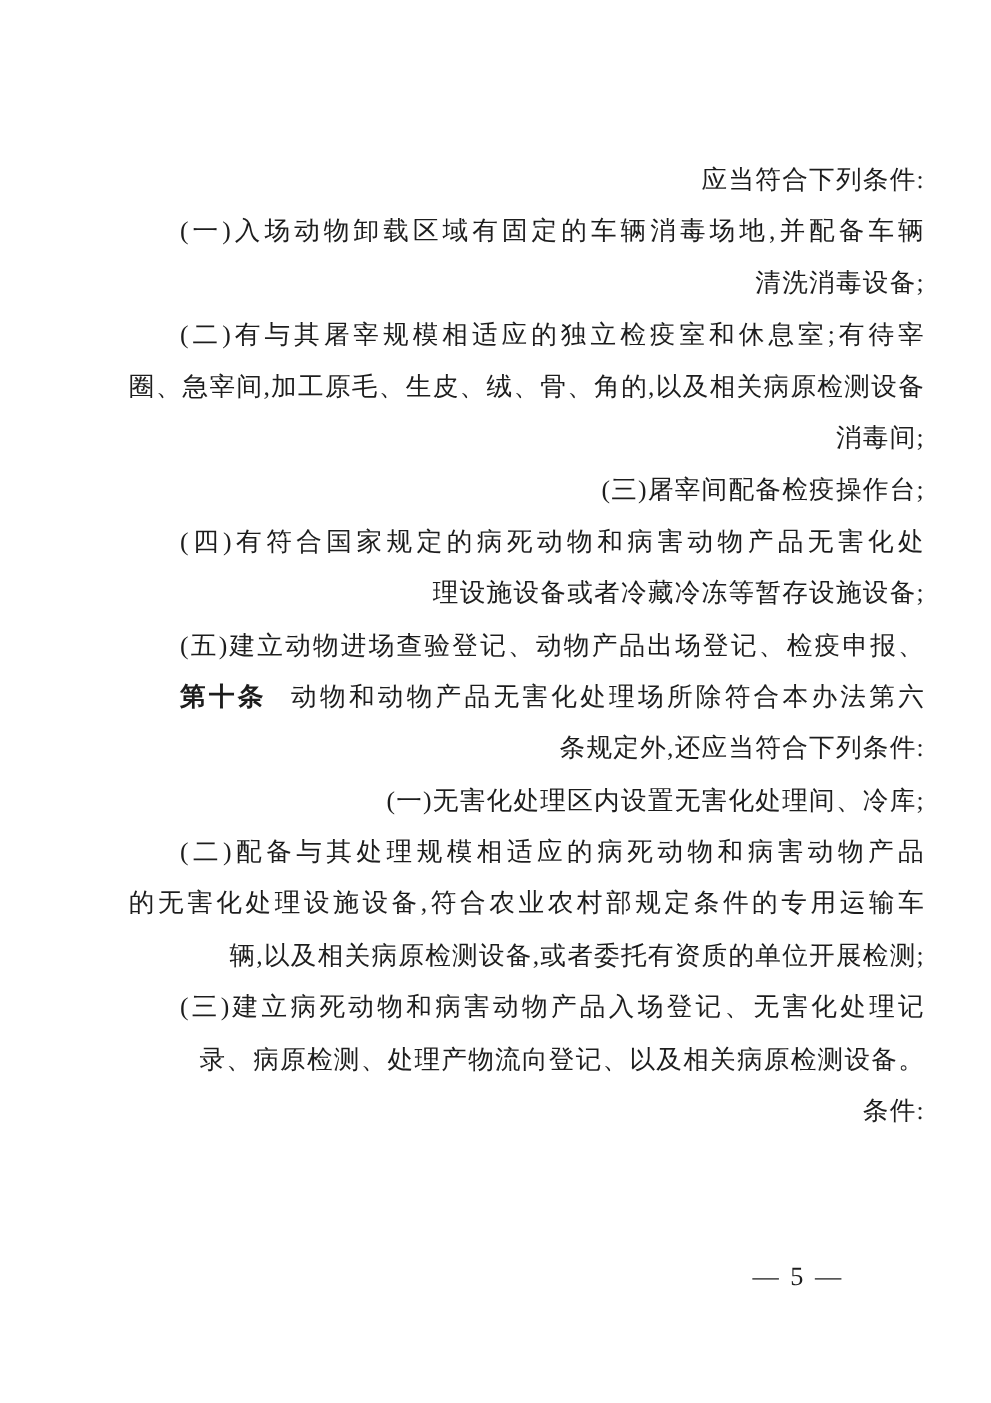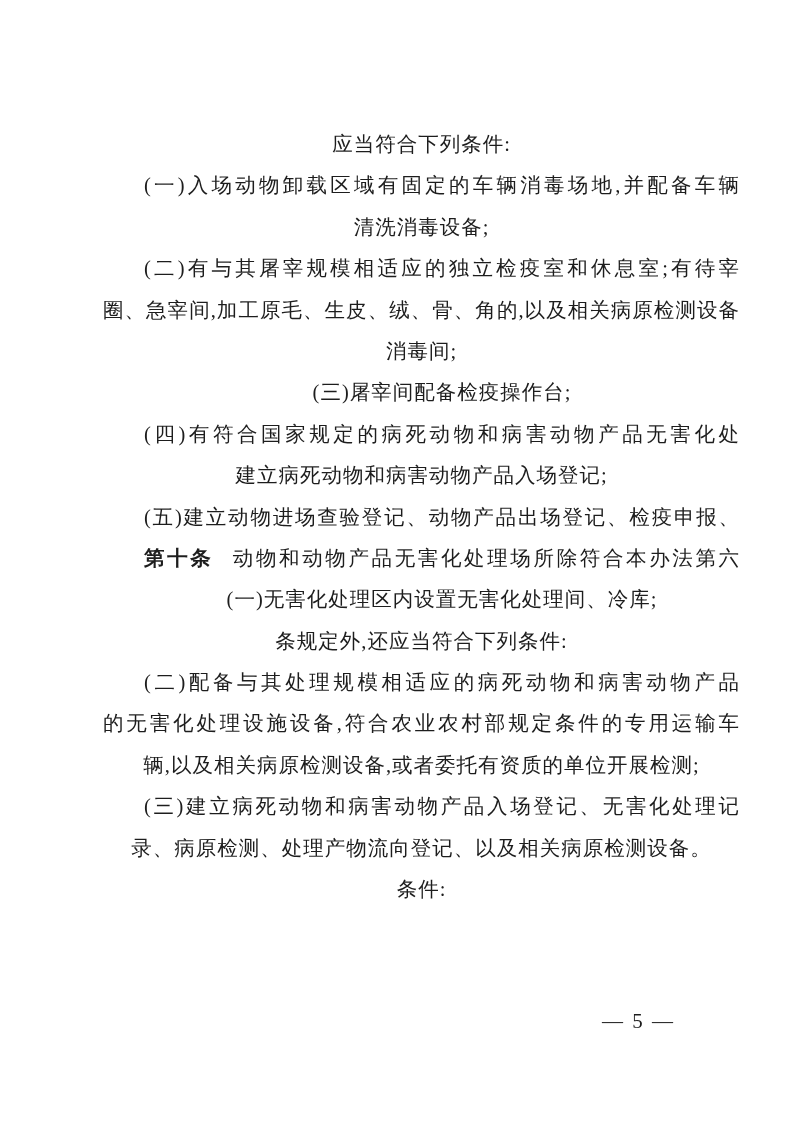--- a/index.html
+++ b/index.html
@@ -19,21 +19,21 @@
     position: absolute;
     left: 103px;
     top: 124px;
     width: 637px;
     font-size: 20.5px;
     letter-spacing: 1px;
   }
   .line {
     height: 41.4px;
     line-height: 41.4px;
-    text-align: center;
+    text-align: right;
     white-space: normal;
   }
   .indent {
     text-indent: 2em;
   }
   .fill {
     text-align: justify;
     text-align-last: justify;
   }
   .article-num {
@@ -59,27 +59,27 @@
 
 <div class="doc-body">
   <div class="line">应当符合下列条件:</div>
   <div class="line indent fill">(一)入场动物卸载区域有固定的车辆消毒场地,并配备车辆</div>
   <div class="line">清洗消毒设备;</div>
   <div class="line indent fill">(二)有与其屠宰规模相适应的独立检疫室和休息室;有待宰</div>
   <div class="line fill">圈、急宰间,加工原毛、生皮、绒、骨、角的,以及相关病原检测设备</div>
   <div class="line">消毒间;</div>
   <div class="line indent">(三)屠宰间配备检疫操作台;</div>
   <div class="line indent fill">(四)有符合国家规定的病死动物和病害动物产品无害化处</div>
-  <div class="line">建立病死动物和病害动物产品入场登记;</div>
+  <div class="line">理设施设备或者冷藏冷冻等暂存设施设备;</div>
   <div class="line indent fill">(五)建立动物进场查验登记、动物产品出场登记、检疫申报、</div>
   <div class="line indent fill">
     <span class="article-num">第十条</span><span>动物和动物产品无害化处理场所除符合本办法第六</span>
   </div>
+  <div class="line">条规定外,还应当符合下列条件:</div>
   <div class="line indent">(一)无害化处理区内设置无害化处理间、冷库;</div>
-  <div class="line">条规定外,还应当符合下列条件:</div>
   <div class="line indent fill">(二)配备与其处理规模相适应的病死动物和病害动物产品</div>
   <div class="line fill">的无害化处理设施设备,符合农业农村部规定条件的专用运输车</div>
   <div class="line">辆,以及相关病原检测设备,或者委托有资质的单位开展检测;</div>
   <div class="line indent fill">(三)建立病死动物和病害动物产品入场登记、无害化处理记</div>
   <div class="line">录、病原检测、处理产物流向登记、以及相关病原检测设备。</div>
   <div class="line">条件:</div>
 </div>
 
 <div class="page-footer">— 5 —</div>
 

